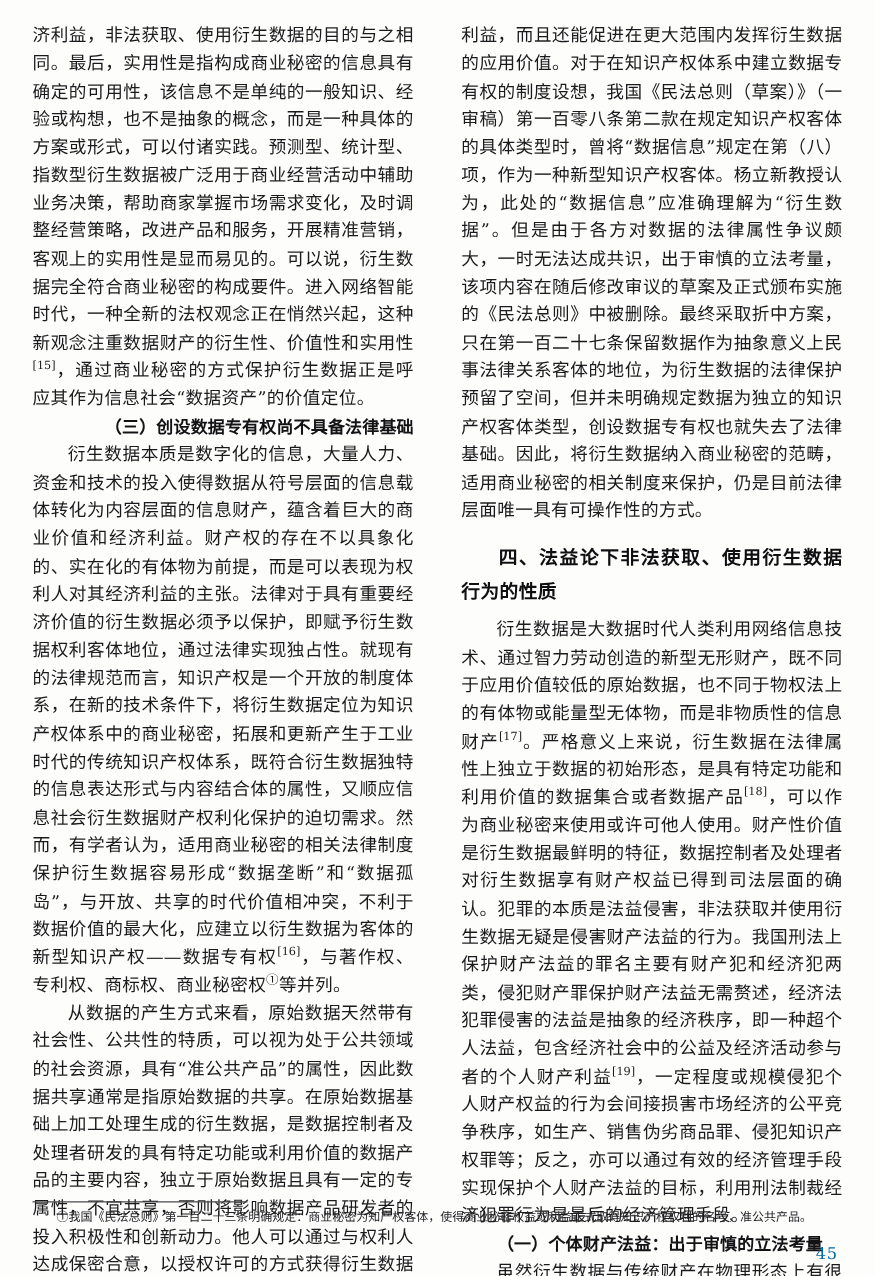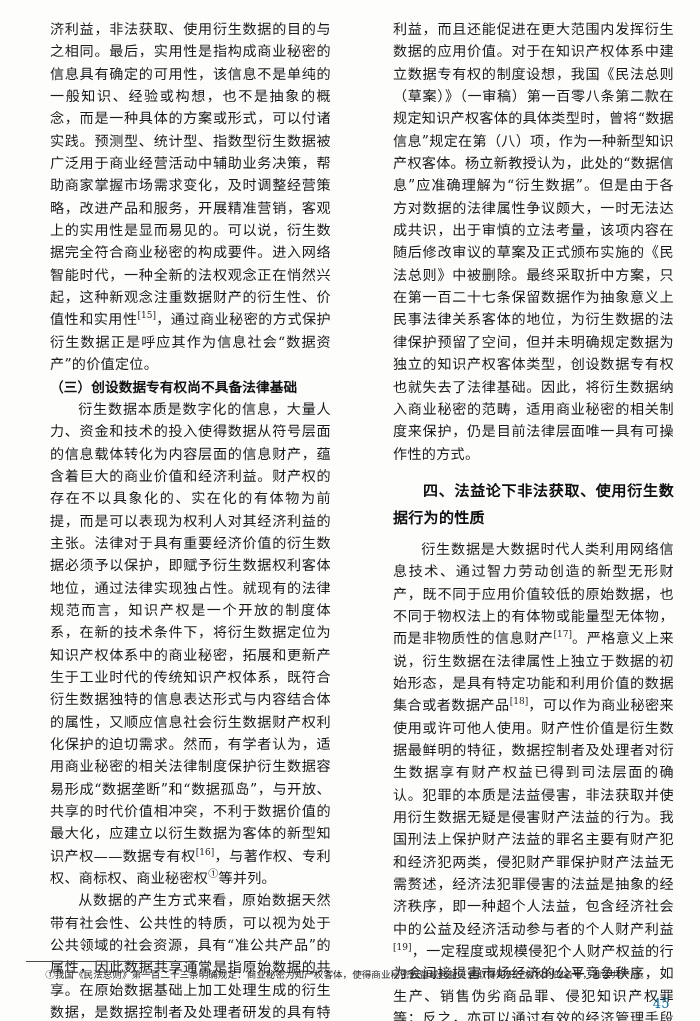--- a/index.html
+++ b/index.html
@@ -25,21 +25,20 @@
     top: 18px;
     left: 26px;
     width: 648px;
     height: 928px;
     display: flex;
     gap: 38px;
   }
   .col {
     width: 305px;
     box-sizing: border-box;
-    margin-left: 24px;
   }
   
   p.body {
     margin: 0;
     font-size: 14.1px;
     line-height: 22.35px;
     text-align: justify;
     text-justify: inter-ideograph;
     letter-spacing: 0.02em;
     text-indent: 2em;
@@ -49,21 +48,21 @@
   p.body.cont {
     text-indent: 0;
   }
   
   h3.subhead {
     margin: 0;
     font-family: "DejaVu Sans", "Liberation Sans", sans-serif;
     font-size: 13.6px;
     line-height: 22.35px;
     font-weight: 700;
-    text-align: left;
+    text-align: right;
     letter-spacing: 0.01em;
     color: #131316;
   }
   h3.subhead.left-ind {
     text-align: left;
     text-indent: 2.1em;
   }
   
   h2.mainhead {
     margin: 0;

